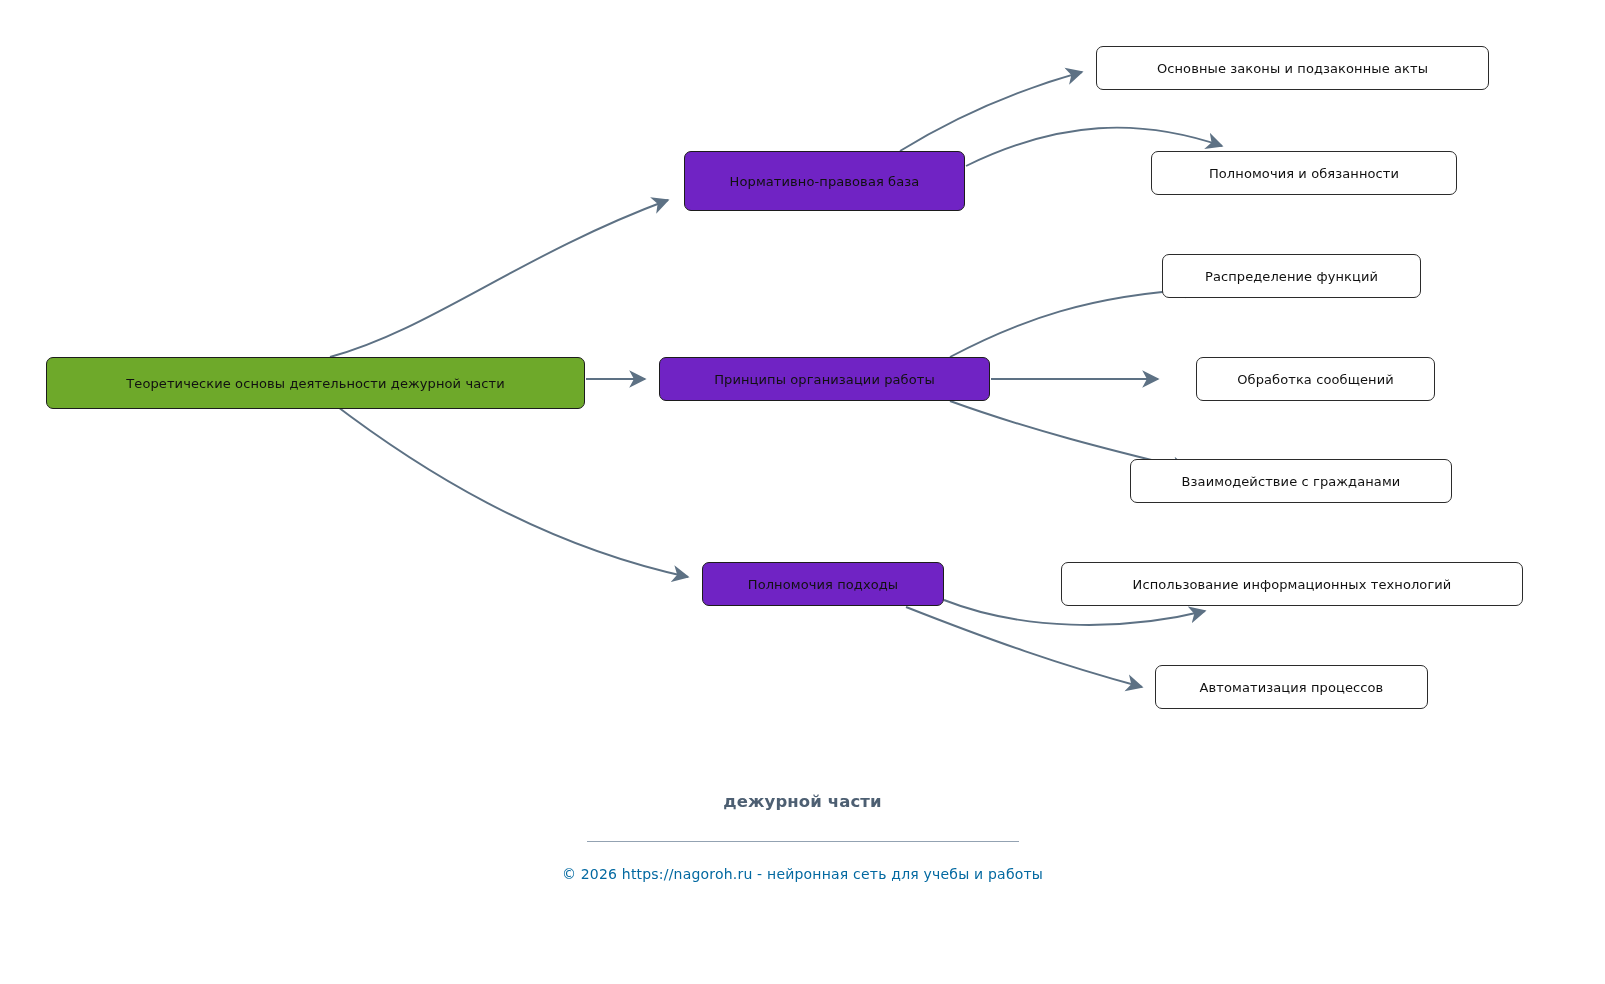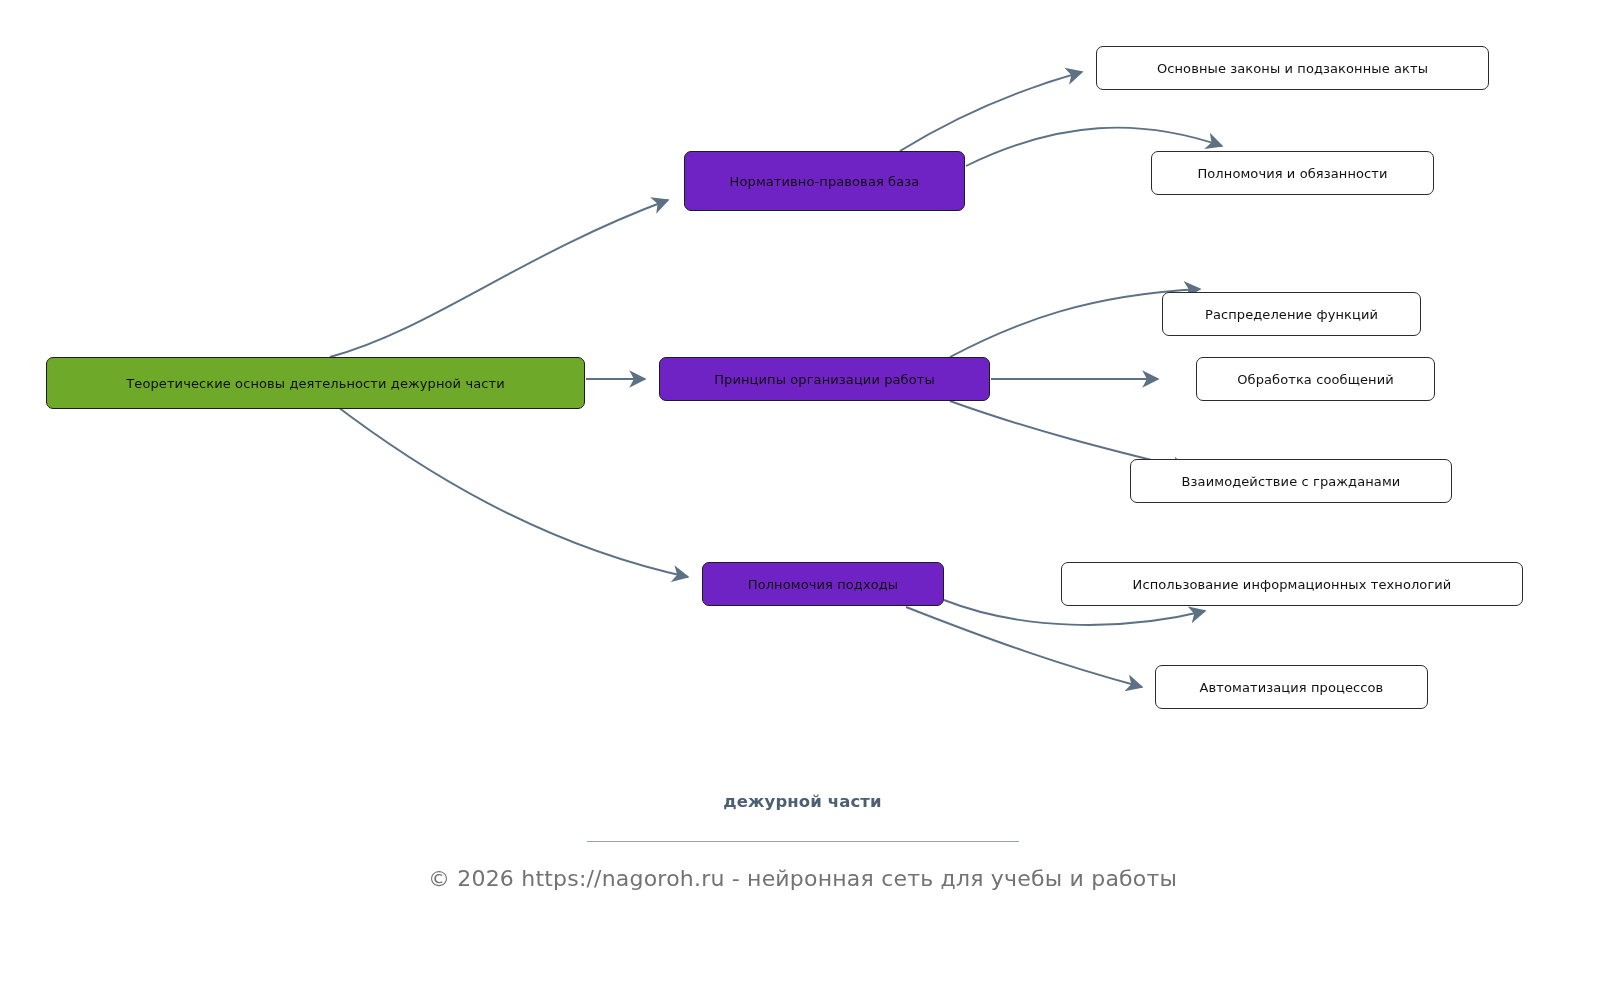--- a/index.html
+++ b/index.html
@@ -68,22 +68,22 @@
   }
   #footer-rule .rule-line {
     display: block;
     margin: 0 auto;
     width: 432px;
     height: 1px;
     background: #93a2b2;
   }
   #footer-credit {
     top: 866px;
-    font-size: 22px;
-    color: #737373;
+    font-size: 14px;
+    color: #0369a1;
     letter-spacing: 0.2px;
   }
 </style>
 </head>
 <body>
 
 <svg id="canvas" viewBox="0 0 1605 984">
   <defs>
     <marker id="arrow" viewBox="0 0 12 12" refX="10" refY="6" markerWidth="10" markerHeight="10" orient="auto-start-reverse">
       <path d="M 0 0.5 L 11 6 L 0 11.5 L 3 6 Z" fill="#5d7184"></path>
@@ -103,24 +103,24 @@
 
     <path d="M 944 600 C 1020 630 1120 632 1205 611"></path>
     <path d="M 906 607 C 990 640 1060 665 1142 687"></path>
   </g>
 </svg>
 
 <div class="node node-root" id="node-root" style="left: 46px; top: 357px; width: 539px; height: 52px; background: rgb(110, 169, 42);">Теоретические основы деятельности дежурной части</div>
 
 <div class="node node-branch" id="node-branch-0" style="left: 684px; top: 151px; width: 281px; height: 60px; background: rgb(112, 35, 196);">Нормативно-правовая база</div>
 <div class="node node-leaf" id="node-leaf-0-0" style="left: 1096px; top: 46px; width: 393px; height: 44px;">Основные законы и подзаконные акты</div>
-<div class="node node-leaf" id="node-leaf-0-1" style="left: 1151px; top: 151px; width: 283px; height: 44px;">Полномочия и обязанности</div>
+<div class="node node-leaf" id="node-leaf-0-1" style="left: 1151px; top: 151px; width: 306px; height: 44px;">Полномочия и обязанности</div>
 
 <div class="node node-branch" id="node-branch-1" style="left: 659px; top: 357px; width: 331px; height: 44px; background: rgb(112, 35, 196);">Принципы организации работы</div>
-<div class="node node-leaf" id="node-leaf-1-0" style="left: 1162px; top: 254px; width: 259px; height: 44px; margin-top: 38px;">Распределение функций</div>
+<div class="node node-leaf" id="node-leaf-1-0" style="left: 1162px; top: 254px; width: 259px; height: 44px;">Распределение функций</div>
 <div class="node node-leaf" id="node-leaf-1-1" style="left: 1172px; top: 357px; width: 239px; height: 44px; margin-left: 24px;">Обработка сообщений</div>
 <div class="node node-leaf" id="node-leaf-1-2" style="left: 1130px; top: 459px; width: 322px; height: 44px;">Взаимодействие с гражданами</div>
 
 <div class="node node-branch" id="node-branch-2" style="left: 702px; top: 562px; width: 242px; height: 44px; background: rgb(112, 35, 196);">Полномочия подходы</div>
 <div class="node node-leaf" id="node-leaf-2-0" style="left: 1061px; top: 562px; width: 462px; height: 44px;">Использование информационных технологий</div>
 <div class="node node-leaf" id="node-leaf-2-1" style="left: 1155px; top: 665px; width: 273px; height: 44px;">Автоматизация процессов</div>
 
 <div class="footer" id="footer-title">
   <div>дежурной части</div>
 </div>

